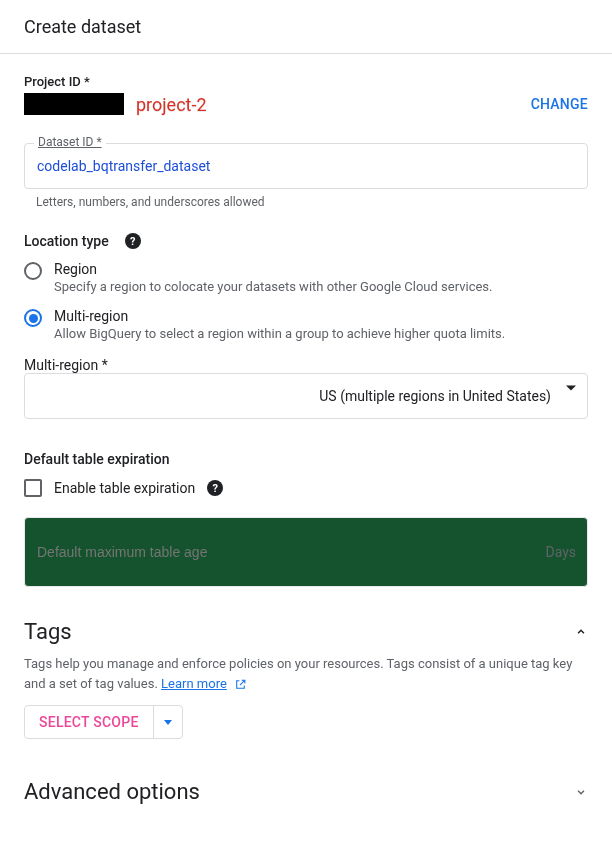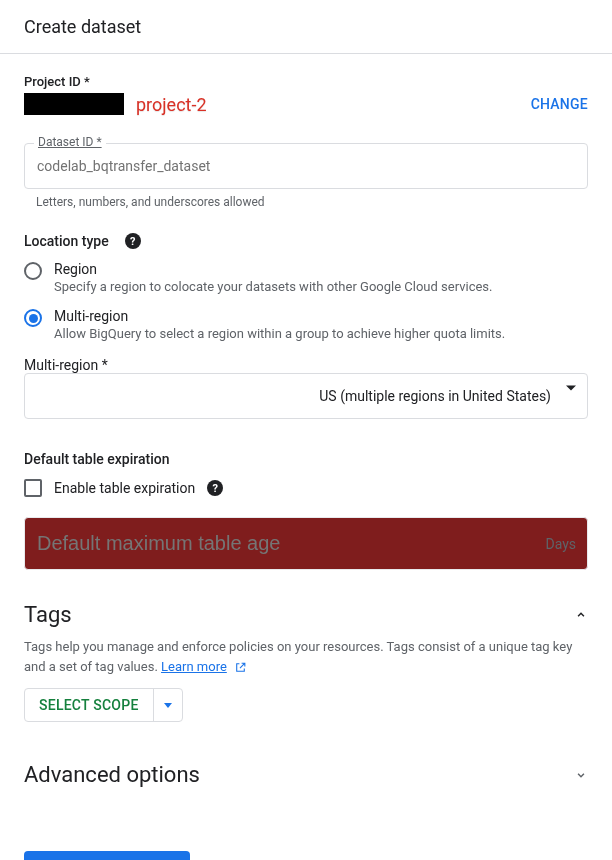--- a/index.html
+++ b/index.html
@@ -72,21 +72,21 @@
       font-size: 12px;
       color: #5f6368;
       text-decoration: underline;
     }
     .text-input {
       width: 100%;
       padding: 14px 12px;
       border: 1px solid #dadce0;
       border-radius: 4px;
       font-size: 14px;
-      color: #737373;
+      color: #1d4ed8;
       font-family: inherit;
     }
     .helper-text {
       font-size: 12px;
       color: #5f6368;
       margin: 4px 0 0 12px;
     }
     .section-label {
       font-size: 14px;
       font-weight: 500;
@@ -185,26 +185,26 @@
       border-radius: 2px;
       cursor: pointer;
     }
     .disabled-field {
       position: relative;
       display: flex;
       align-items: center;
     }
     .disabled-input {
       width: 100%;
-      padding: 14px 12px;
+      padding: 26px 12px;
       border: 1px solid #e8eaed;
       border-radius: 4px;
-      font-size: 20px;
+      font-size: 14px;
       color: #9aa0a6;
-      background: #7f1d1d;
+      background: #14532d;
     }
     .unit-suffix {
       position: absolute;
       right: 12px;
       color: #5f6368;
       font-size: 14px;
     }
     .section-header {
       display: flex;
       align-items: center;
@@ -244,21 +244,21 @@
     }
     .split-button {
       display: inline-flex;
       border: 1px solid #dadce0;
       border-radius: 4px;
       margin-top: 12px;
       overflow: hidden;
     }
     .split-button .main {
       padding: 8px 14px;
-      color: #15803d;
+      color: #ec4899;
       font-size: 14px;
       font-weight: 500;
       letter-spacing: 0.25px;
       cursor: pointer;
       text-align: right;
     }
     .split-button .drop {
       padding: 8px 10px;
       border-left: 1px solid #dadce0;
       cursor: pointer;

